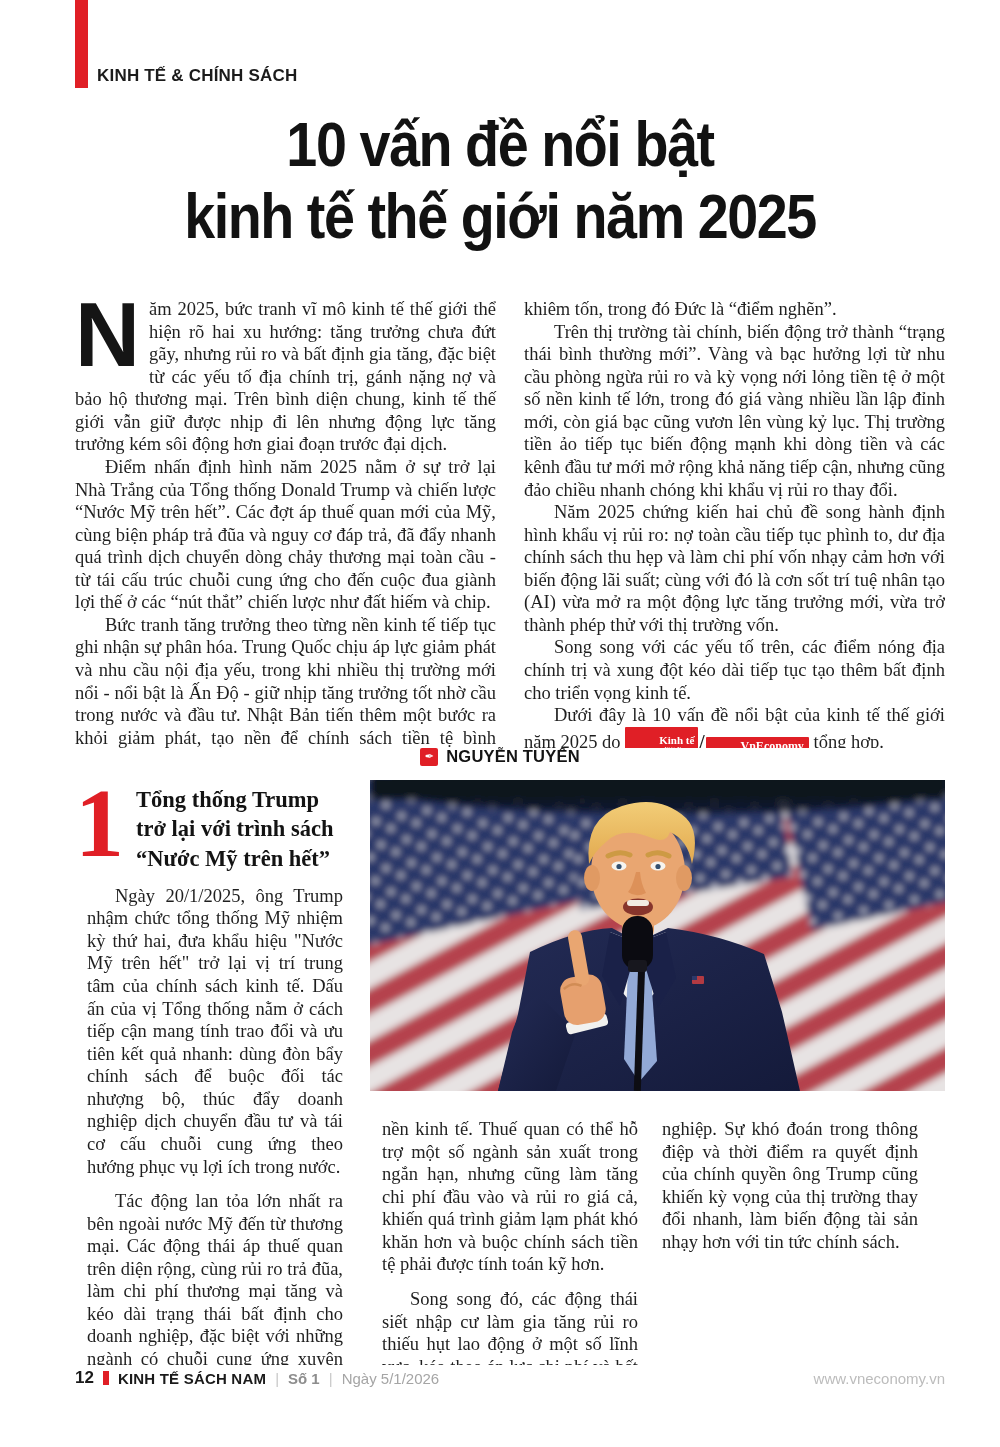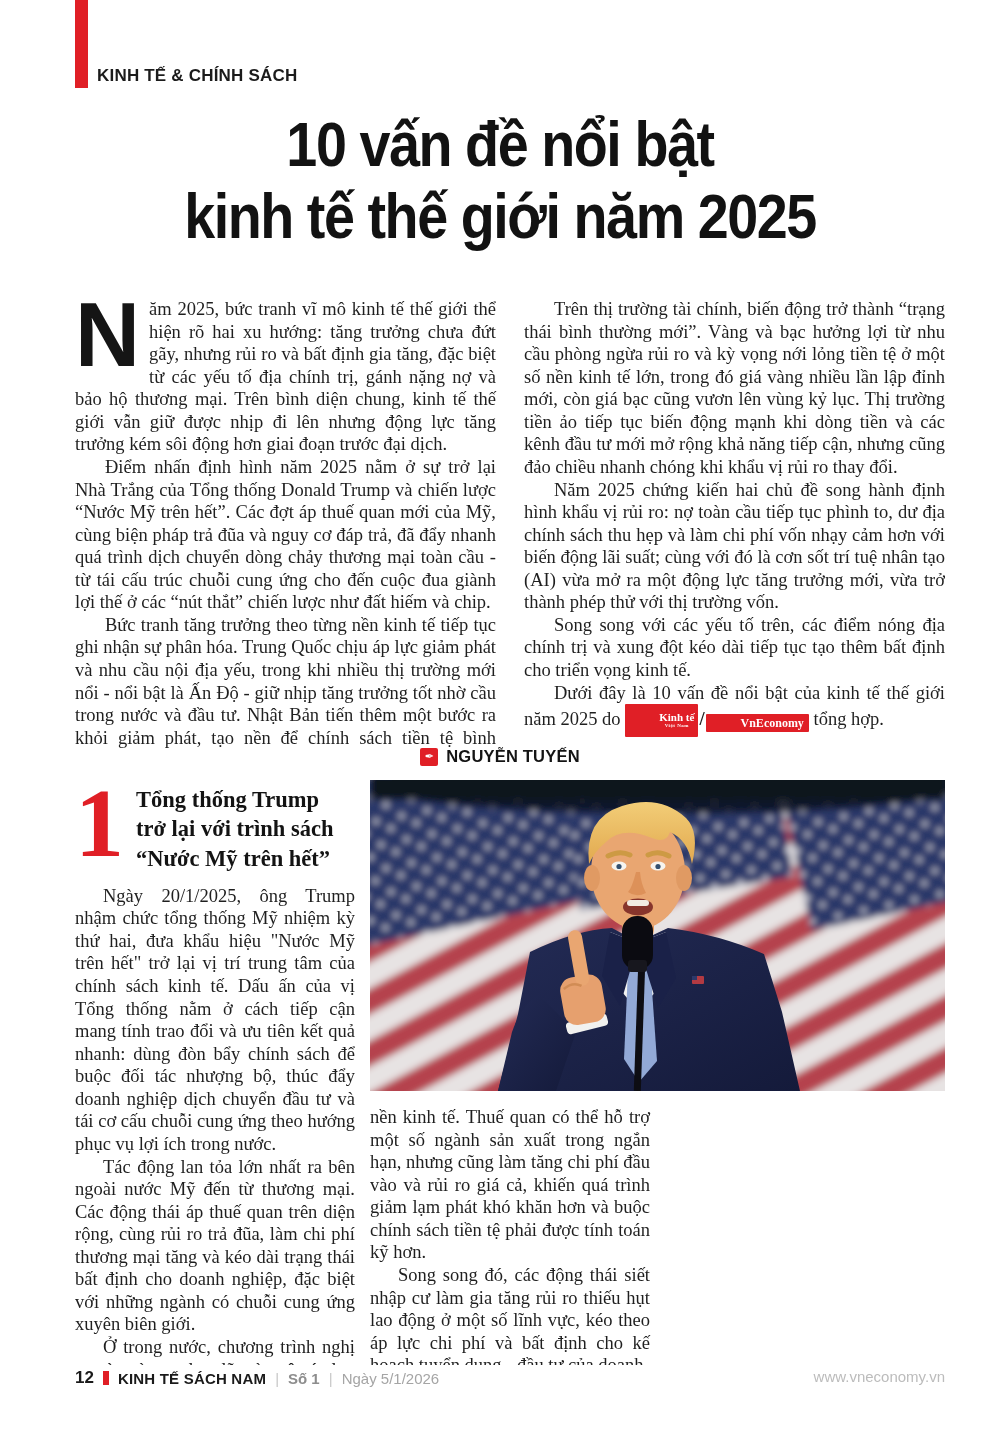--- a/index.html
+++ b/index.html
@@ -63,30 +63,30 @@
   .sec-head { display:flex; gap:12px; margin-bottom:12px; }
   .sec-num {
     font-family:"Liberation Serif", serif; font-weight:bold; font-size:98px;
     line-height:0.88; color:#e01f26;
   }
   .sec-title {
     font-family:"Liberation Serif", serif; font-weight:bold; font-size:22.5px;
     line-height:1.3; color:#131313; padding-top:5px;
   }
   .body-text { font-size:18.5px; line-height:1.22; text-align:justify; }
-  .body-text p { margin:0; text-indent:28px; }
+  .body-text p { margin:12px; text-indent:28px; }
   .body-text p.np { text-indent:0; }
   .sec-right { width:575px; flex:0 0 575px; }
   .photo { width:575px; height:311px; display:block; }
   .below-photo { display:flex; margin-top:15px; }
   .below-photo .bcol { width:280px; }
   
   .footer {
     position:absolute; left:75px; top:1368px; width:870px;
-    display:flex; justify-content:space-between; 
+    display:flex; justify-content:space-between; align-items:center;
     font-family:"Liberation Sans", sans-serif; font-size:15px;
   }
   .footer-left { display:flex; align-items:center; gap:9px; }
   .f-page { font-weight:bold; font-size:17px; color:#1a1a1a; }
   .f-bar { width:6px; height:14px; background:#e01f26; display:inline-block; }
   .f-pub { font-weight:bold; color:#1a1a1a; letter-spacing:0.2px; }
   .f-div { color:#c8c8c8; font-weight:normal; }
   .f-issue { color:#8d8d8d; font-weight:bold; }
   .f-date { color:#a5a5a5; }
   .f-site { color:#bcbcbc; font-size:15px; }
@@ -104,20 +104,21 @@
     <span class="tline">kinh tế thế giới năm 2025</span>
   </div>
 
   <div class="intro">
     <div class="icol">
       <p class="np"><span class="dropcap">N</span><span>ăm 2025, bức tranh vĩ mô kinh tế thế giới thể hiện rõ hai xu hướng: tăng trưởng chưa đứt gãy, nhưng rủi ro và bất định gia tăng, đặc biệt từ các yếu tố địa chính trị, gánh nặng nợ và bảo hộ thương mại. Trên bình diện chung, kinh tế thế giới vẫn giữ được nhịp đi lên nhưng động lực tăng trưởng kém sôi động hơn giai đoạn trước đại dịch.</span></p>
       <p>Điểm nhấn định hình năm 2025 nằm ở sự trở lại Nhà Trắng của Tổng thống Donald Trump và chiến lược “Nước Mỹ trên hết”. Các đợt áp thuế quan mới của Mỹ, cùng biện pháp trả đũa và nguy cơ đáp trả, đã đẩy nhanh quá trình dịch chuyển dòng chảy thương mại toàn cầu - từ tái cấu trúc chuỗi cung ứng cho đến cuộc đua giành lợi thế ở các “nút thắt” chiến lược như đất hiếm và chip.</p>
       <p>Bức tranh tăng trưởng theo từng nền kinh tế tiếp tục ghi nhận sự phân hóa. Trung Quốc chịu áp lực giảm phát và nhu cầu nội địa yếu, trong khi nhiều thị trường mới nổi - nổi bật là Ấn Độ - giữ nhịp tăng trưởng tốt nhờ cầu trong nước và đầu tư. Nhật Bản tiến thêm một bước ra khỏi giảm phát, tạo nền để chính sách tiền tệ bình thường hóa. Châu Âu bước vào năm 2025 với triển vọng</p>
     </div>
     <div class="icol">
+      <p class="np">khiêm tốn, trong đó Đức là “điểm nghẽn”.</p>
       <p>Trên thị trường tài chính, biến động trở thành “trạng thái bình thường mới”. Vàng và bạc hưởng lợi từ nhu cầu phòng ngừa rủi ro và kỳ vọng nới lỏng tiền tệ ở một số nền kinh tế lớn, trong đó giá vàng nhiều lần lập đỉnh mới, còn giá bạc cũng vươn lên vùng kỷ lục. Thị trường tiền ảo tiếp tục biến động mạnh khi dòng tiền và các kênh đầu tư mới mở rộng khả năng tiếp cận, nhưng cũng đảo chiều nhanh chóng khi khẩu vị rủi ro thay đổi.</p>
       <p>Năm 2025 chứng kiến hai chủ đề song hành định hình khẩu vị rủi ro: nợ toàn cầu tiếp tục phình to, dư địa chính sách thu hẹp và làm chi phí vốn nhạy cảm hơn với biến động lãi suất; cùng với đó là cơn sốt trí tuệ nhân tạo (AI) vừa mở ra một động lực tăng trưởng mới, vừa trở thành phép thử với thị trường vốn.</p>
       <p>Song song với các yếu tố trên, các điểm nóng địa chính trị và xung đột kéo dài tiếp tục tạo thêm bất định cho triển vọng kinh tế.</p>
       <p><span>Dưới đây là 10 vấn đề nổi bật của kinh tế thế giới năm 2025 do </span><span class="badge badge1"><span class="b1t">Kinh tế</span><span class="b1b">Việt Nam</span></span><span class="bsep">/</span><span class="badge badge2">VnEconomy</span><span> tổng hợp.</span></p>
     </div>
   </div>
 
   <div class="byline">
     <span class="byline-icon">✒</span>
     <span class="byline-name">NGUYỄN TUYẾN</span>
@@ -229,20 +230,21 @@
             <path d="M196 206 Q206 200 214 206" stroke="#d18c55" stroke-width="2.5" fill="none"></path>
           </g>
         </g>
       </svg>
       <div class="below-photo">
         <div class="bcol body-text">
           <p class="np">nền kinh tế. Thuế quan có thể hỗ trợ một số ngành sản xuất trong ngắn hạn, nhưng cũng làm tăng chi phí đầu vào và rủi ro giá cả, khiến quá trình giảm lạm phát khó khăn hơn và buộc chính sách tiền tệ phải được tính toán kỹ hơn.</p>
           <p>Song song đó, các động thái siết nhập cư làm gia tăng rủi ro thiếu hụt lao động ở một số lĩnh vực, kéo theo áp lực chi phí và bất định cho kế hoạch tuyển dụng - đầu tư của doanh</p>
         </div>
         <div class="bcol body-text">
+          <p class="np">nghiệp. Sự khó đoán trong thông điệp và thời điểm ra quyết định của chính quyền ông Trump cũng khiến kỳ vọng của thị trường thay đổi nhanh, làm biến động tài sản nhạy hơn với tin tức chính sách.</p>
         </div>
       </div>
     </div>
   </div>
 
   <div class="footer">
     <div class="footer-left">
       <span class="f-page">12</span>
       <span class="f-bar"></span>
       <span class="f-pub">KINH TẾ SÁCH NAM</span>

